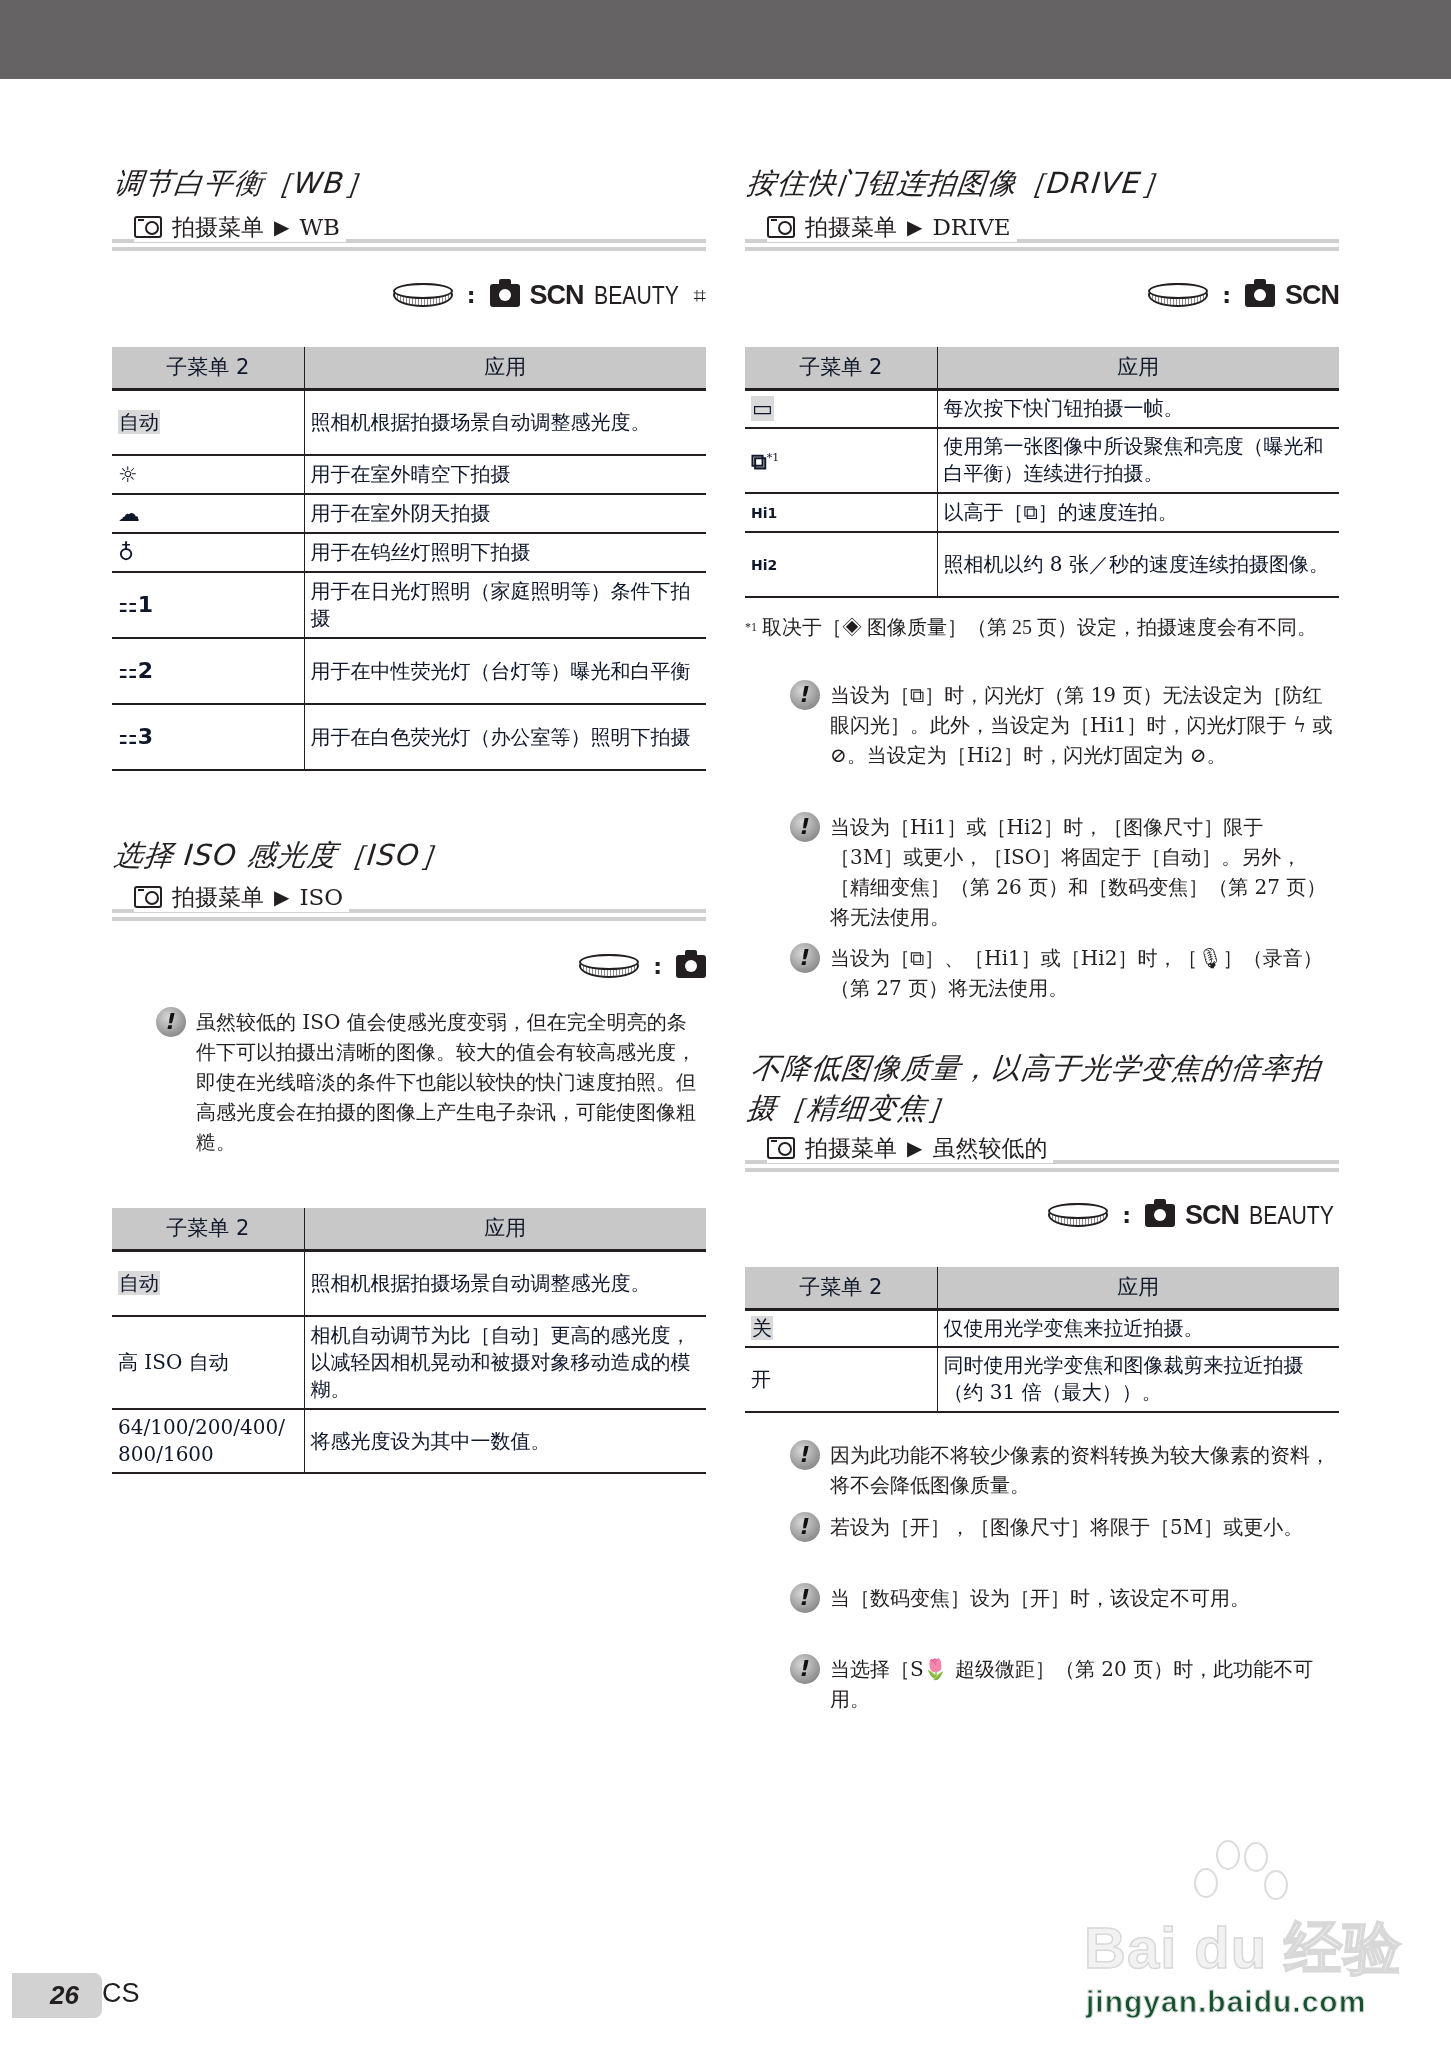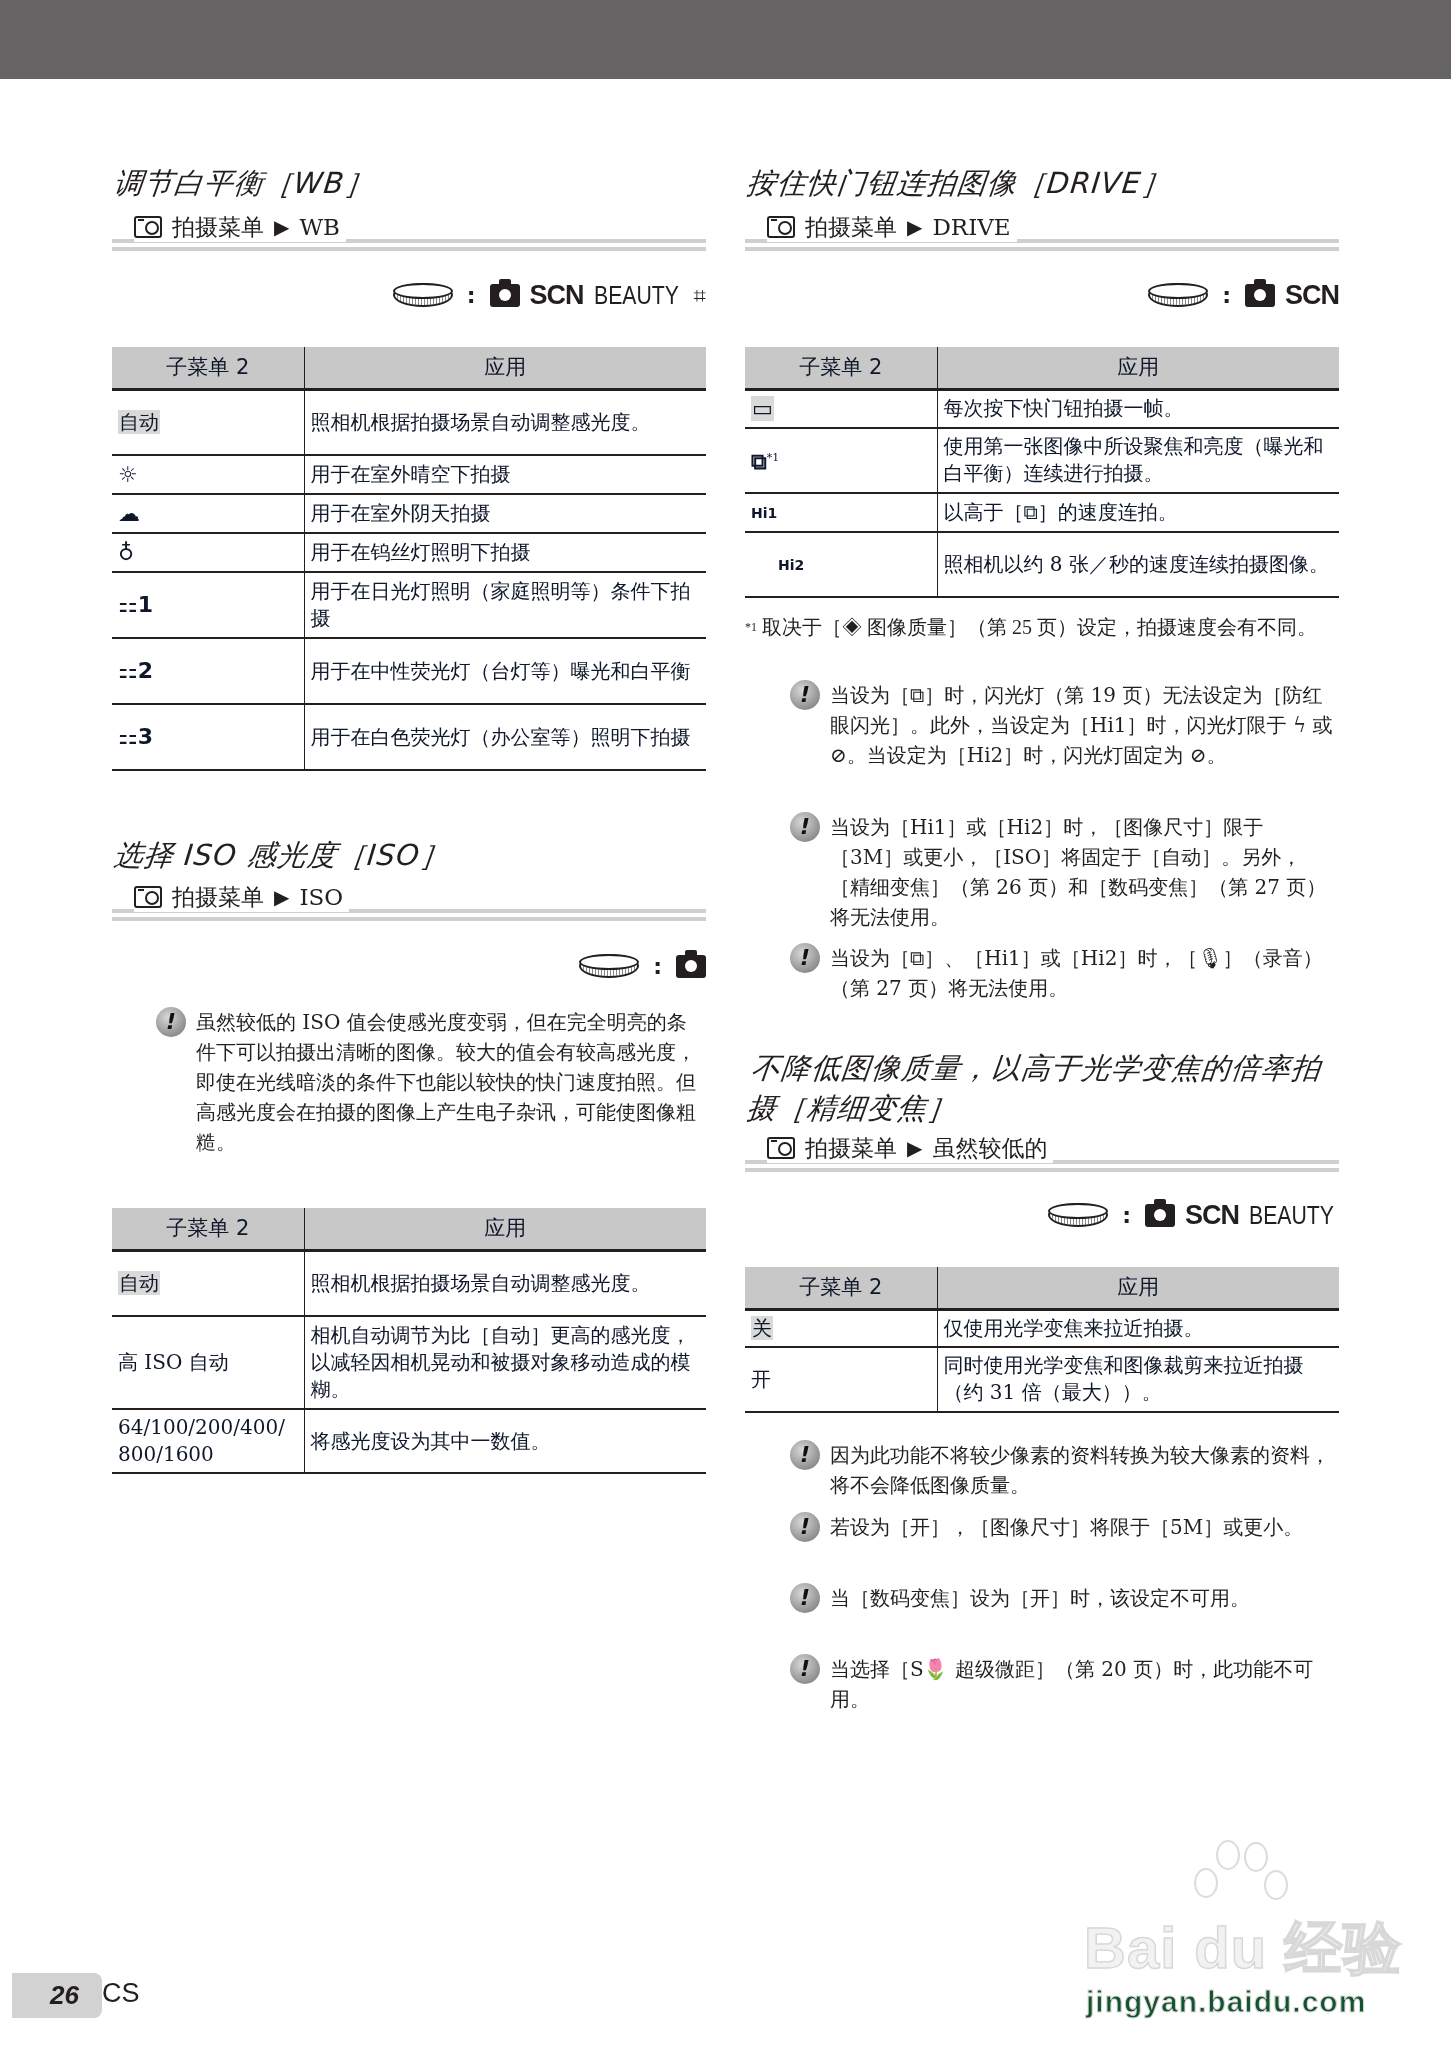--- a/index.html
+++ b/index.html
@@ -203,21 +203,21 @@
       </tr>
       <tr style="height:65px;">
         <td class="c1"><span class="wb-icon">⧉</span><sup style="font-size:11px;">*1</sup></td>
         <td>使用第一张图像中所设聚焦和亮度（曝光和白平衡）连续进行拍摄。</td>
       </tr>
       <tr style="height:38px;">
         <td class="c1"><span class="wb-icon" style="font-size:14px;">Hi1</span></td>
         <td>以高于［⧉］的速度连拍。</td>
       </tr>
       <tr style="height:65px;">
-        <td class="c1"><span class="wb-icon" style="font-size:14px;margin-left:27px;">Hi2</span></td>
+        <td class="c1"><span class="wb-icon" style="font-size:14px;">Hi2</span></td>
         <td>照相机以约 8 张／秒的速度连续拍摄图像。</td>
       </tr>
     </tbody>
   </table>
 
   <div class="footnote" style="left:0; top:612px; width:594px;">
     <sup>*1</sup>
     <span>取决于［◈ 图像质量］（第 25 页）设定，拍摄速度会有不同。</span>
   </div>
 

